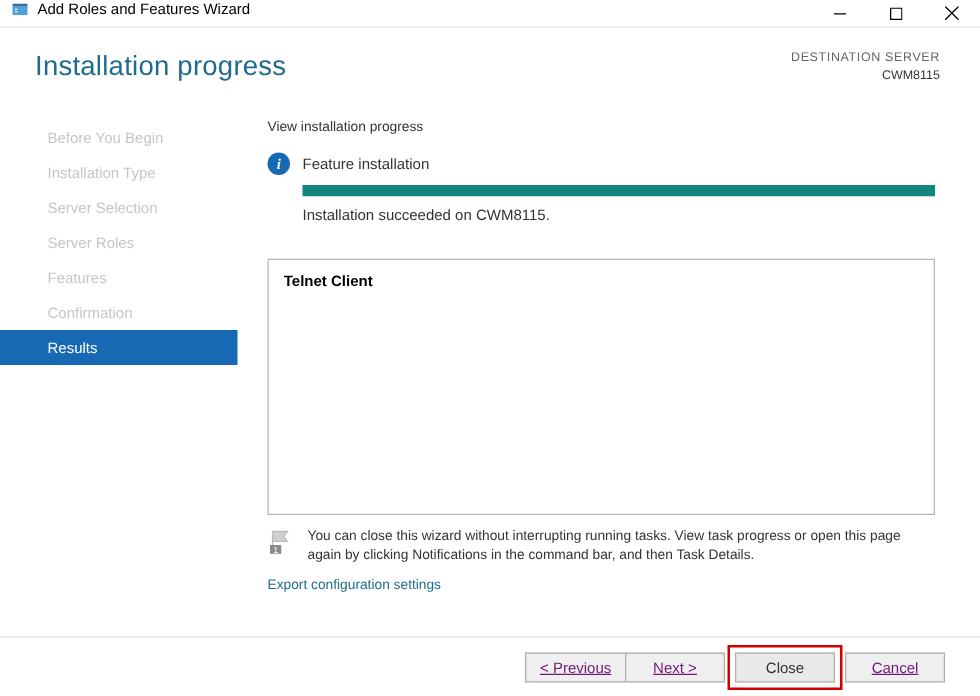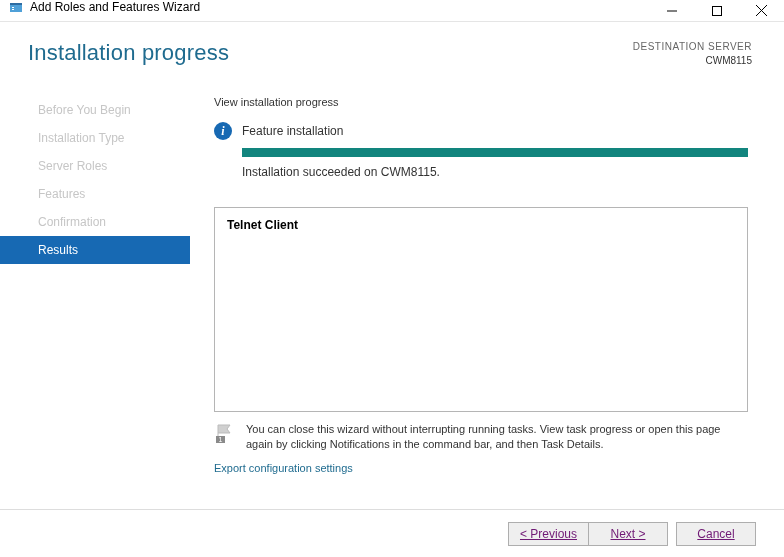--- a/index.html
+++ b/index.html
@@ -83,20 +83,21 @@
   <div class="dest">
     <div class="dest-label">DESTINATION SERVER</div>
     <div class="dest-server">CWM8115</div>
   </div>
 </div>
 
 <div class="body-row">
   <div class="sidenav">
     <div class="step">Before You Begin</div>
     <div class="step">Installation Type</div>
+    <div class="step">Server Selection</div>
     <div class="step">Server Roles</div>
     <div class="step">Features</div>
     <div class="step">Confirmation</div>
     <div class="step active">Results</div>
   </div>
 
   <div class="content">
     <div class="section-head">View installation progress</div>
 
     <div class="status-row">
@@ -123,14 +124,15 @@
 
     <span class="export-link">Export configuration settings</span>
   </div>
 </div>
 
 <div class="footer">
   <div class="btn-pair">
     <div class="btn disabled">&lt; Previous</div>
     <div class="btn disabled">Next &gt;</div>
   </div>
+  <div class="btn highlight-close">Close</div>
   <div class="btn disabled">Cancel</div>
 </div>
 
 </body></html>

